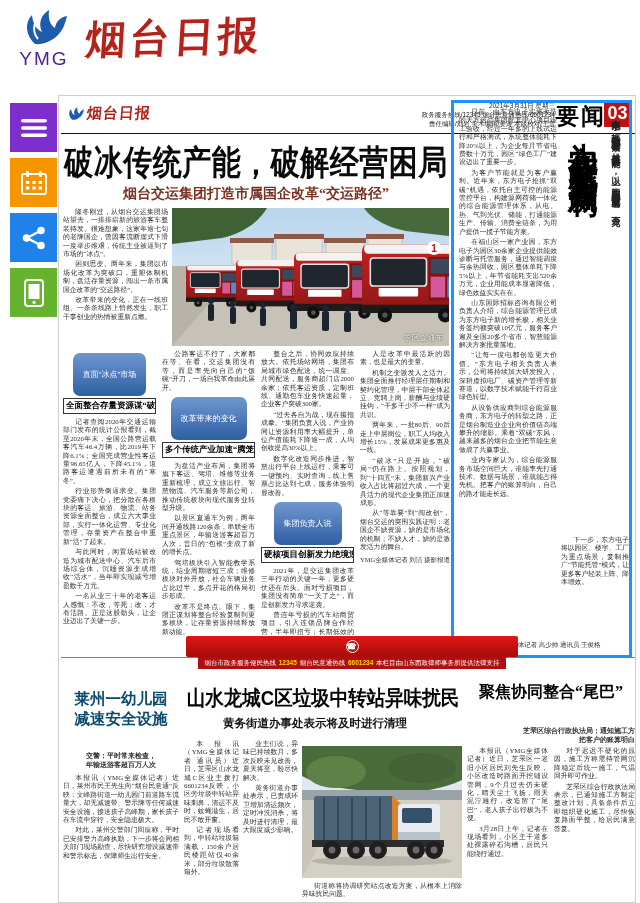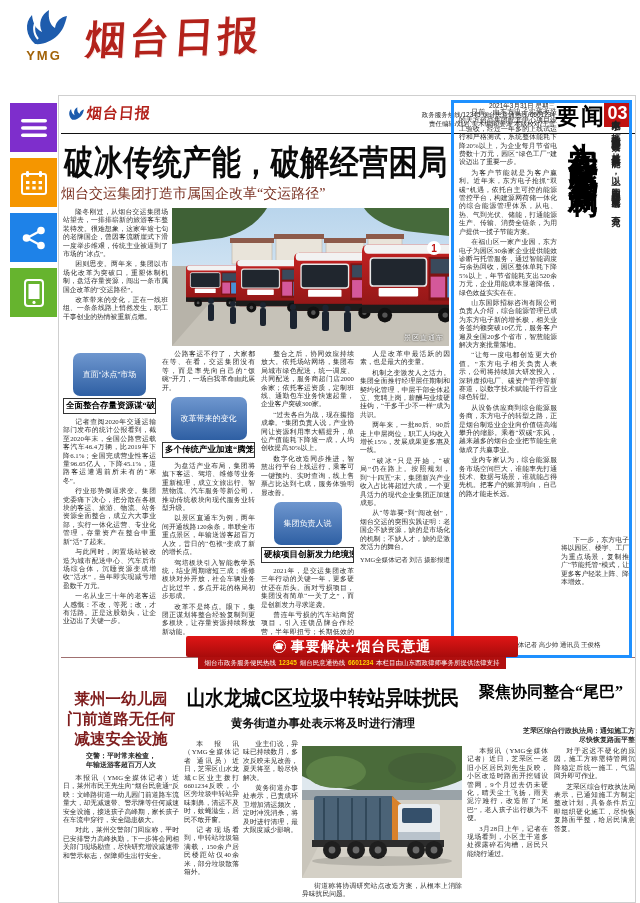--- a/index.html
+++ b/index.html
@@ -2,21 +2,21 @@
 <html><head>
 <meta charset="utf-8">
 <style>
   *{box-sizing:border-box;margin:0;padding:0}
   html,body{background:#fff}
   body{font-family:"Liberation Sans",sans-serif}
   #screen{position:relative;width:640px;height:903px;background:#fff;overflow:hidden}
 
   
   .site-logo{position:absolute;left:14px;top:8px;width:60px;text-align:center;cursor:pointer}
-  .site-logo .ymg{font-weight:bold;font-size:13px;letter-spacing:2px;color:#a16207;margin-top:-2px}
+  .site-logo .ymg{font-weight:normal;font-size:19px;letter-spacing:2px;color:#4c1d95;margin-top:-2px}
   .site-title{position:absolute;left:86px;top:10px;font-family:"Liberation Serif",serif;
     font-weight:bold;font-size:40px;color:#b3221b;transform:skewX(-5deg) rotate(-1.5deg);
     letter-spacing:4px;text-shadow:1px 1px 0 #d8887f33}
 
   
   .sidebar{position:absolute;left:10px;top:103px;width:47px;z-index:30}
   .sbtn{width:47px;height:49px;margin-bottom:6px;display:flex;align-items:center;justify-content:center;cursor:pointer}
   .sbtn.menu{background:#7e2ecc}.sbtn.cal{background:#f59600}.sbtn.share{background:#1e82e8}.sbtn.mob{background:#66b42e}
 
   
@@ -31,21 +31,21 @@
     font-family:"Liberation Sans",sans-serif}
   .mast-info p{margin:0}
   .mast-section{left:497px;top:5px;font-size:23px;font-weight:900;color:#000;letter-spacing:2px;
     font-family:"Liberation Sans",sans-serif}
   .mast-page{left:545px;top:4px;width:27px;height:27px;background:#c01212;color:#fff;font-weight:bold;
     font-size:18px;line-height:27px;text-align:center;font-family:"Liberation Sans",sans-serif}
   .mast-rule{left:2px;top:37px;width:574px;border-top:1.5px solid #111}
 
   .lead-headline{left:2px;top:44px;width:390px;text-align:center;font-size:29px;font-weight:900;color:#0a0a0a;
     font-family:"Liberation Sans",sans-serif;transform:scaleY(1.18);transform-origin:top;letter-spacing:.5px;white-space:nowrap}
-  .lead-sub{left:2px;top:89px;width:390px;font-size:14px;font-weight:normal;color:#7a3122}
+  .lead-sub{left:2px;top:89px;width:390px;text-align:center;font-size:14px;font-weight:bold;color:#7a3122}
 
   .tiny{font-size:6.8px;line-height:8.4px;text-align:justify;color:#2e2e2e;overflow:hidden}
   .tiny p{margin:0 0 2px;text-indent:1.8em}
 
   .lead-intro{left:4px;top:112px;width:105px;height:138px}
   .lead-photo{left:113px;top:112px;width:277px;height:138px;overflow:hidden}
   .lead-photo .cap{position:absolute;right:5px;bottom:3px;color:#fff;font-size:7px;letter-spacing:1px;
     text-shadow:0 0 2px #000}
 
   .col{top:254px;height:292px}
@@ -74,29 +74,29 @@
   .banner .bar{height:21px;background:linear-gradient(180deg,#e01616,#a80b0b);color:#fff;display:flex;
     align-items:center;justify-content:center;gap:5px;font-weight:bold;font-size:14px;letter-spacing:1px;
     font-family:"Liberation Sans",sans-serif;border-radius:2px}
   .banner .bar .bicon{width:13px;height:13px;border:1px solid #fff;border-radius:50%;display:flex;
     align-items:center;justify-content:center;font-size:8px;line-height:1}
   .banner .strip{margin:0 12px;height:12px;background:#b00f0f;color:#fff;font-size:6.5px;line-height:12px;
     text-align:center;font-family:"Liberation Sans",sans-serif;white-space:nowrap;overflow:hidden}
   .banner .strip .num{color:#ffd400;font-weight:bold;padding:0 1px}
 
   
-  .bl-h{left:4px;top:593px;width:116px;text-align:center;font-weight:bold;font-size:15.5px;line-height:20px;color:#7f1d1d}
+  .bl-h{left:4px;top:593px;width:116px;text-align:center;font-weight:bold;font-size:15.5px;line-height:20px;color:#0c4a6e}
   .bl-h span{display:block}
   .bl-sub{left:4px;top:656px;width:116px;text-align:center;font-size:7px;line-height:9px;font-weight:bold;color:#333}
   .bl-sub span{display:block}
   .bl-body{left:4px;top:678px;width:116px;height:126px}
 
   .bm-h{left:124px;top:588px;width:280px;text-align:center;font-size:18.5px;font-weight:900;color:#050505;
     font-family:"Liberation Sans",sans-serif;transform:scaleY(1.12);transform-origin:top;white-space:nowrap}
-  .bm-sub{left:124px;top:620px;width:280px;text-align:center;font-size:11.5px;font-weight:bold;color:#111}
+  .bm-sub{left:116px;top:620px;width:280px;text-align:center;font-size:11.5px;font-weight:bold;color:#111}
   .bm-colA{left:125px;top:644px;width:55px;height:160px}
   .bm-colB{left:184px;top:644px;width:55px;height:160px}
   .bm-photo{left:243px;top:650px;width:160px;height:132px;overflow:hidden}
   .bm-below{left:243px;top:786px;width:160px;height:20px}
 
   .br-h{left:408px;top:585px;width:168px;text-align:center;font-weight:bold;font-size:16px;line-height:21px;color:#000}
   .br-h span{display:block;white-space:nowrap}
   .br-sub{left:408px;top:631px;width:168px;text-align:right;font-size:7px;line-height:9px;font-weight:bold;color:#333}
   .br-sub span{display:block}
   .br-colA{left:408px;top:651px;width:81px;height:155px}
@@ -328,34 +328,32 @@
     <div class="abs tiny f-tail">
         <p>下一步，东方电子将以园区、楼宇、工厂为重点场景，复制推广“节能托管”模式，让更多客户轻装上阵、降本增效。</p>
       </div>
     <div class="abs f-byline">YMG全媒体记者 高少帅 通讯员 王俊格</div>
     <div class="abs feature-box"></div>
 
     <div class="abs divider"></div>
     <div class="abs banner">
       <div class="bar">
         <span class="bicon">☎</span>
-        <span>事要解决·烟台民意通</span>
       </div>
       <div class="strip">
         <span>烟台市政务服务便民热线</span>
         <span class="num">12345</span>
         <span>烟台民意通热线</span>
         <span class="num">6601234</span>
         <span>本栏目由山东西政律师事务所提供法律支持</span>
       </div>
     </div>
 
     <div class="abs bl-h">
       <span>莱州一幼儿园</span>
-      <span>门前道路无任何</span>
       <span>减速安全设施</span>
     </div>
     <div class="abs bl-sub">
       <span>交警：平时常来检查，</span>
       <span>年输送游客超百万人次</span>
     </div>
     <div class="abs tiny bl-body">
         <p>本报讯（YMG全媒体记者）近日，莱州市民王先生向“烟台民意通”反映：文峰路街道一幼儿园门前道路车流量大，却无减速带、警示牌等任何减速安全设施，接送孩子高峰期，家长孩子在车流中穿行，安全隐患极大。</p>
         <p>对此，莱州交警部门回应称，平时已安排警力高峰执勤，下一步将会同相关部门现场勘查，尽快研究增设减速带和警示标志，保障师生出行安全。</p>
       </div>
@@ -407,21 +405,21 @@
     </div>
     <div class="abs tiny bm-below">
         <p>街道称将协调研究站点改造方案，从根本上消除异味扰民问题。</p>
       </div>
 
     <div class="abs br-h">
       <span>聚焦协同整合“尾巴”</span>
     </div>
     <div class="abs br-sub">
       <span>芝罘区综合行政执法局：通知施工方</span>
-      <span>尽快恢复路面平整</span>
+      <span>把客户的账算明白</span>
     </div>
     <div class="abs tiny br-colA">
         <p>本报讯（YMG全媒体记者）近日，芝罘区一老旧小区居民刘先生反映，小区改造时路面开挖铺设管网，9个月过去仍未硬化，晴天尘土飞扬，雨天泥泞难行，改造留了“尾巴”，老人孩子出行极为不便。</p>
         <p>3月28日上午，记者在现场看到，小区主干道多处裸露碎石沟槽，居民只能绕行通过。</p>
       </div>
     <div class="abs tiny br-colB">
         <p>对于迟迟不硬化的原因，施工方称需待管网沉降稳定后统一施工，气温回升即可作业。</p>
         <p>芝罘区综合行政执法局表示，已通知施工方制定整改计划，具备条件后立即组织硬化施工，尽快恢复路面平整，给居民满意答复。</p>
       </div>
 

